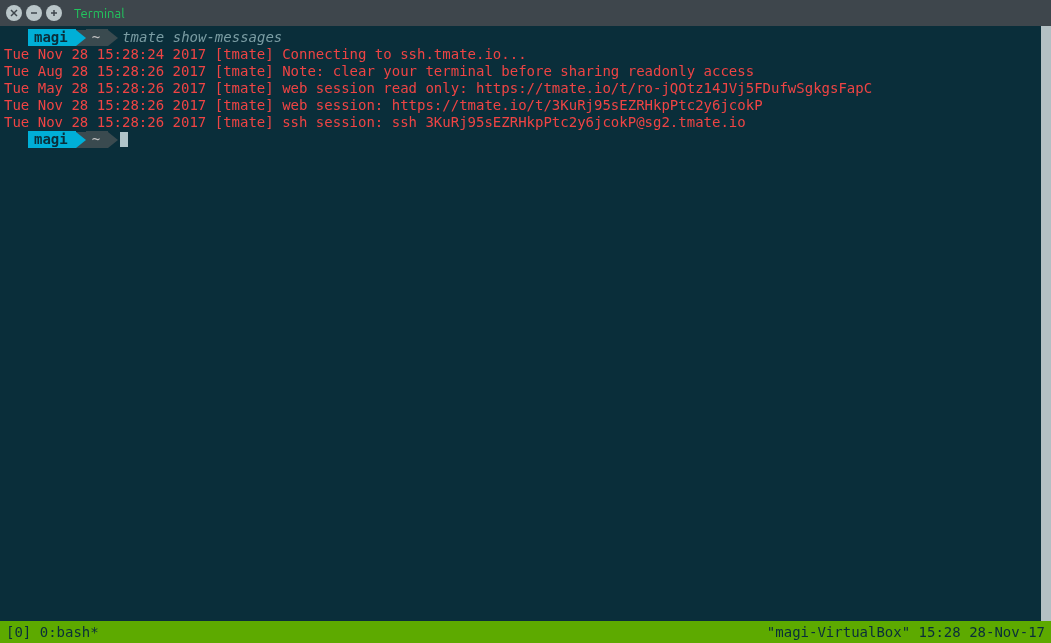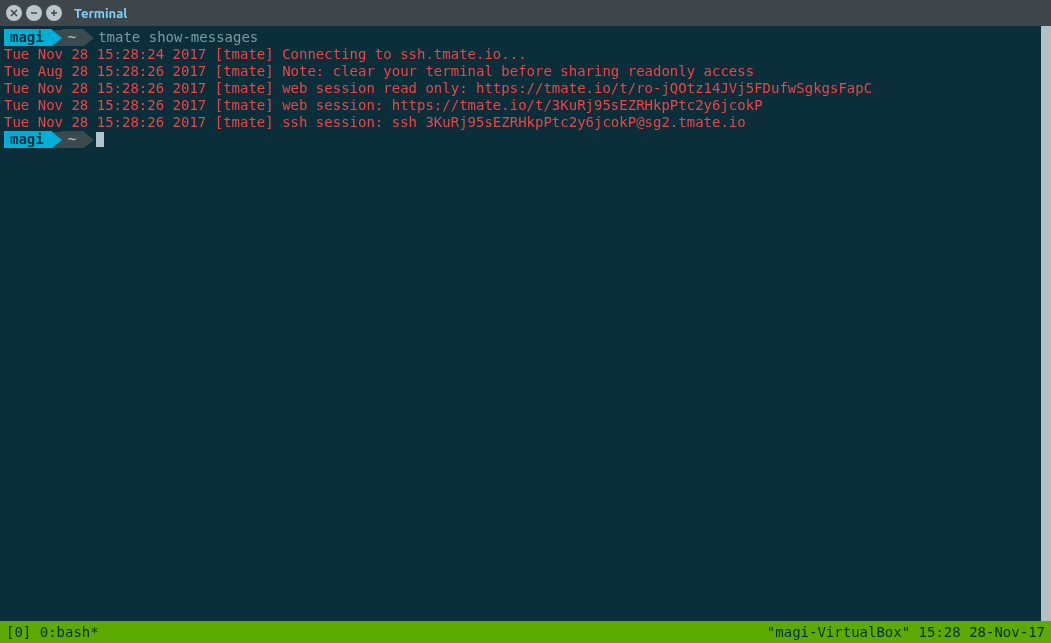--- a/index.html
+++ b/index.html
@@ -37,41 +37,42 @@
       display: flex;
       align-items: center;
       justify-content: center;
       cursor: pointer;
     }
     .window-btn svg {
       width: 10px;
       height: 10px;
     }
     .window-title {
-      color: #7dd3fc;
+      color: #22c55e;
       font-family: 'Segoe UI', 'Ubuntu', sans-serif;
       font-size: 13px;
-      font-weight: bold;
+      font-weight: normal;
       margin-left: 6px;
     }
     .terminal-area {
       background: #0a2e3a;
       height: 595px;
       padding: 3px 4px;
       position: relative;
     }
     .terminal-line {
       line-height: 17px;
       white-space: pre;
       color: #ef4444;
     }
     .prompt-line {
       display: flex;
       align-items: center;
       line-height: 17px;
+      margin-left: 24px;
     }
     .prompt-user {
       background: #00afd7;
       color: #0a2e3a;
       padding: 0 8px 0 6px;
       font-weight: bold;
     }
     .prompt-path {
       background: #3a4a4f;
       color: #c0c0c0;
@@ -87,20 +88,21 @@
       border-color: transparent transparent transparent #00afd7;
       background: #3a4a4f;
     }
     .arrow2 {
       border-width: 8.5px 0 8.5px 10px;
       border-color: transparent transparent transparent #3a4a4f;
     }
     .command-text {
       color: #7a9ca3;
       margin-left: 4px;
+      font-style: italic;
     }
     .cursor-block {
       background: #b0c4c9;
       width: 8px;
       height: 15px;
       margin-left: 2px;
       display: inline-block;
     }
     .scrollbar {
       position: absolute;
@@ -166,21 +168,21 @@
 <div class="terminal-area">
   <div class="prompt-line">
     <span class="prompt-user">magi</span>
     <span class="arrow-right arrow1"></span>
     <span class="prompt-path">~</span>
     <span class="arrow-right arrow2"></span>
     <span class="command-text">tmate show-messages</span>
   </div>
   <div class="terminal-line">Tue Nov 28 15:28:24 2017 [tmate] Connecting to ssh.tmate.io...</div>
   <div class="terminal-line">Tue Aug 28 15:28:26 2017 [tmate] Note: clear your terminal before sharing readonly access</div>
-  <div class="terminal-line">Tue Nov 28 15:28:26 2017 [tmate] web session read only: https://tmate.io/t/ro-jQOtz14JVj5FDufwSgkgsFapC</div>
+  <div class="terminal-line">Tue May 28 15:28:26 2017 [tmate] web session read only: https://tmate.io/t/ro-jQOtz14JVj5FDufwSgkgsFapC</div>
   <div class="terminal-line">Tue Nov 28 15:28:26 2017 [tmate] web session: https://tmate.io/t/3KuRj95sEZRHkpPtc2y6jcokP</div>
   <div class="terminal-line">Tue Nov 28 15:28:26 2017 [tmate] ssh session: ssh 3KuRj95sEZRHkpPtc2y6jcokP@sg2.tmate.io</div>
   <div class="prompt-line">
     <span class="prompt-user">magi</span>
     <span class="arrow-right arrow1"></span>
     <span class="prompt-path">~</span>
     <span class="arrow-right arrow2"></span>
     <span class="cursor-block"></span>
   </div>
 </div>

